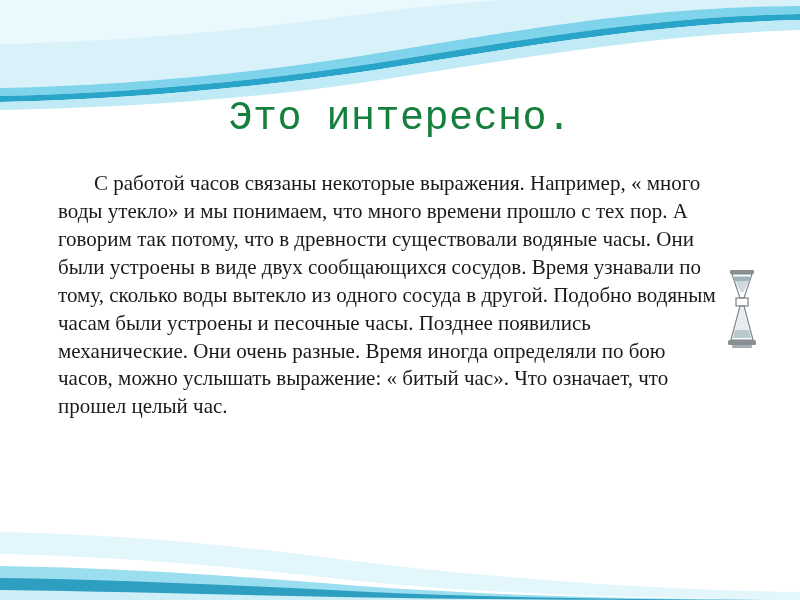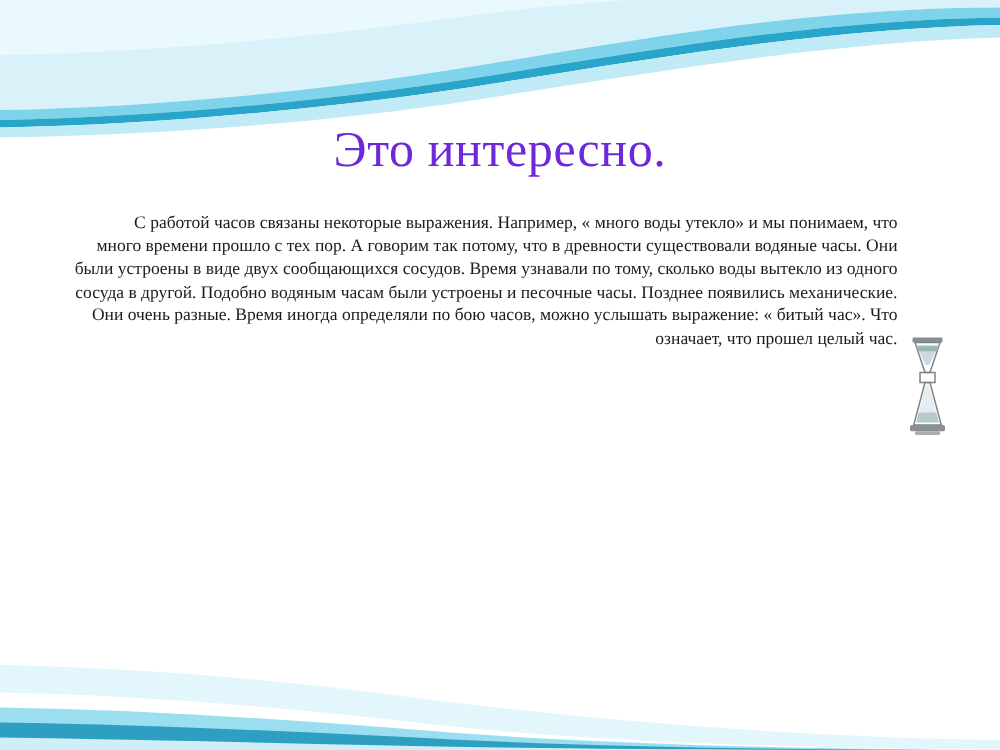--- a/index.html
+++ b/index.html
@@ -35,35 +35,35 @@
     width: 800px;
     height: 120px;
     pointer-events: none;
   }
   .title {
     position: absolute;
     top: 96px;
     left: 0;
     width: 800px;
     text-align: center;
-    font-family: Liberation Serif, serif;
+    font-family: Liberation Mono, monospace;
     font-size: 40px;
-    color: #6d28d9;
+    color: #15803d;
     letter-spacing: 0.5px;
   }
   .body-text {
     position: absolute;
     top: 170px;
     left: 58px;
     width: 660px;
-    font-size: 14px;
+    font-size: 21px;
     line-height: 1.33;
     color: #1a1a1a;
     text-indent: 36px;
-    text-align: right;
+    text-align: left;
   }
   .hourglass {
     position: absolute;
     left: 722px;
     top: 268px;
     width: 40px;
     height: 90px;
   }
 </style>
 </head>

